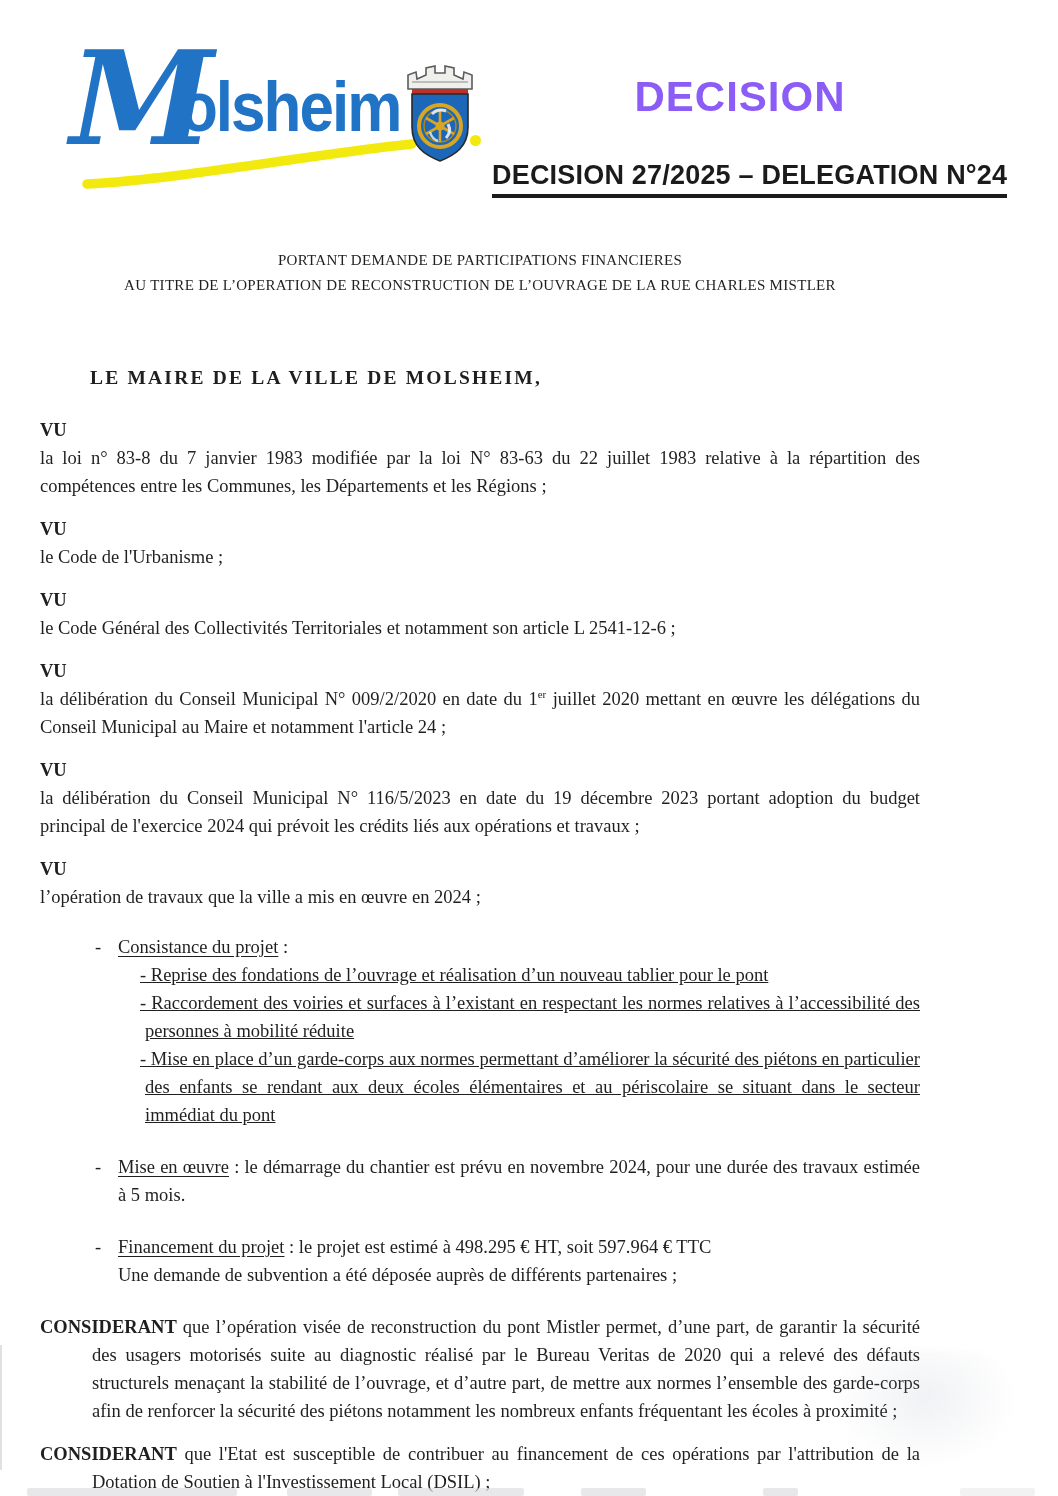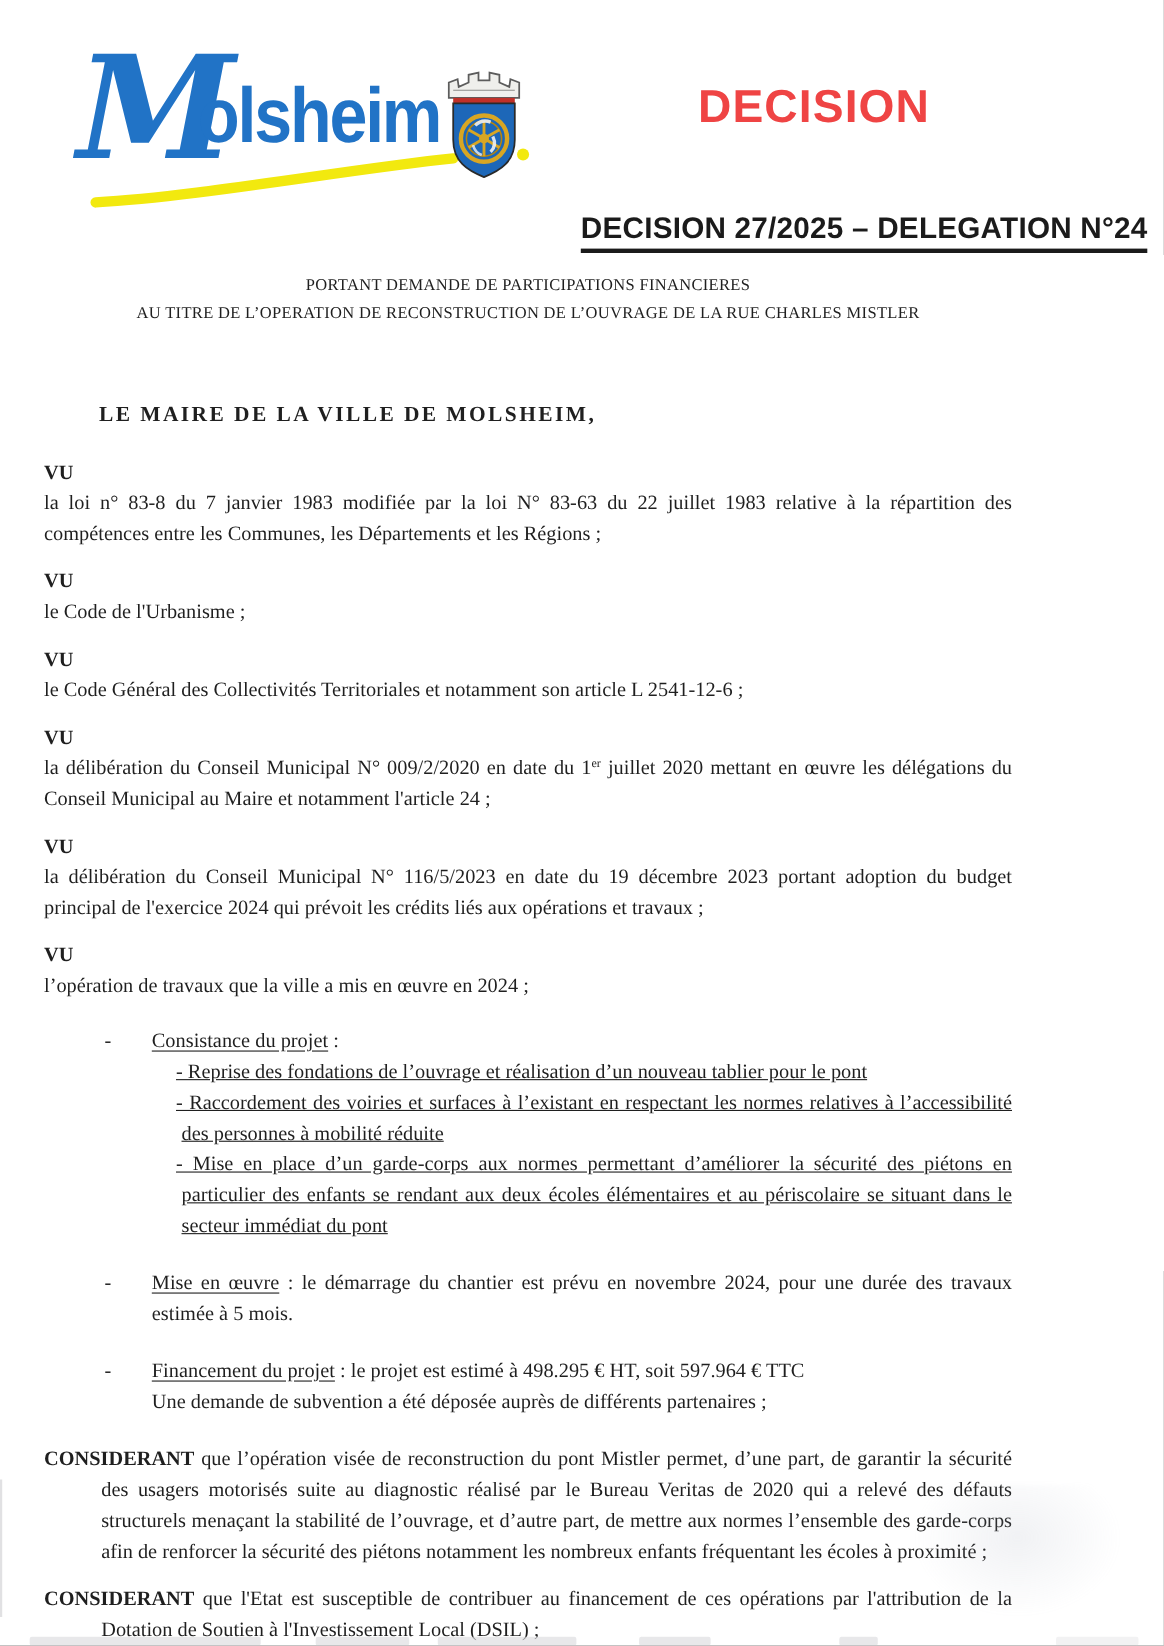--- a/index.html
+++ b/index.html
@@ -30,26 +30,25 @@
   .logo-dot {
     position:absolute; left:470px; top:135px;
     width:11px; height:11px; border-radius:50%;
     background:#f2e90f;
   }
   .crest { position:absolute; left:402px; top:62px; }
 
   .decision-title {
     position:absolute; left:540px; top:74px; width:400px;
     font:700 42px/1.1 "Liberation Sans", sans-serif;
-    color:#ef4444; text-align:center; letter-spacing:1px;
+    color:#8b5cf6; text-align:center; letter-spacing:1px;
   }
   .decision-ref-wrap {
-    position:absolute; left:528px; top:160px; width:490px;
+    position:absolute; left:492px; top:160px; width:490px;
     text-align:left;
-    margin-top:32px;
   }
   .decision-ref {
     display:inline-block;
     font:700 27px/1.15 "Liberation Sans", sans-serif;
     color:#1b1b1b;
     border-bottom:4px solid #1b1b1b;
     padding-bottom:3px;
     letter-spacing:0.2px;
     white-space:nowrap;
   }
@@ -78,21 +77,21 @@
     padding-left:52px; text-indent:-52px;
     text-align:justify;
   }
   .b { font-weight:700; }
   .u { text-decoration:underline; text-underline-offset:3px; }
 
   .proj { margin:22px 0 24px 55px; }
   .proj-item { display:flex; margin-bottom:24px; }
   .proj-item:last-child { margin-bottom:0; }
   .pdash { flex:none; width:23px; }
-  .pcontent { flex:1; text-align:justify;margin-left:20px; }
+  .pcontent { flex:1; text-align:justify; }
   .subitems { margin-left:22px;text-decoration:underline; }
   .subitem { padding-left:5px; text-indent:-5px; text-align:justify; }
 
   
   .stamp-ghost {
     position:absolute; left:830px; top:1350px; width:190px; height:120px;
     background:radial-gradient(ellipse at 50% 40%, rgba(165,172,188,0.16), rgba(165,172,188,0) 70%);
     filter:blur(2px);
   }
   .edge-line {

